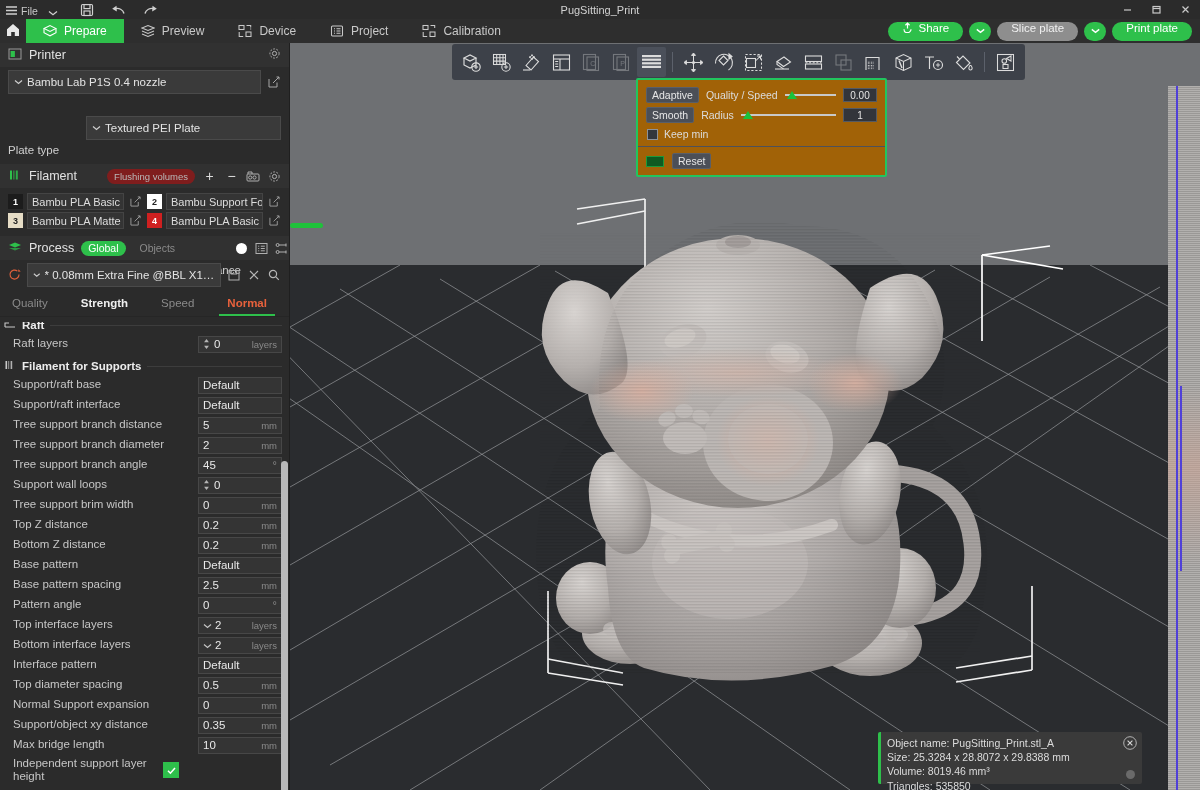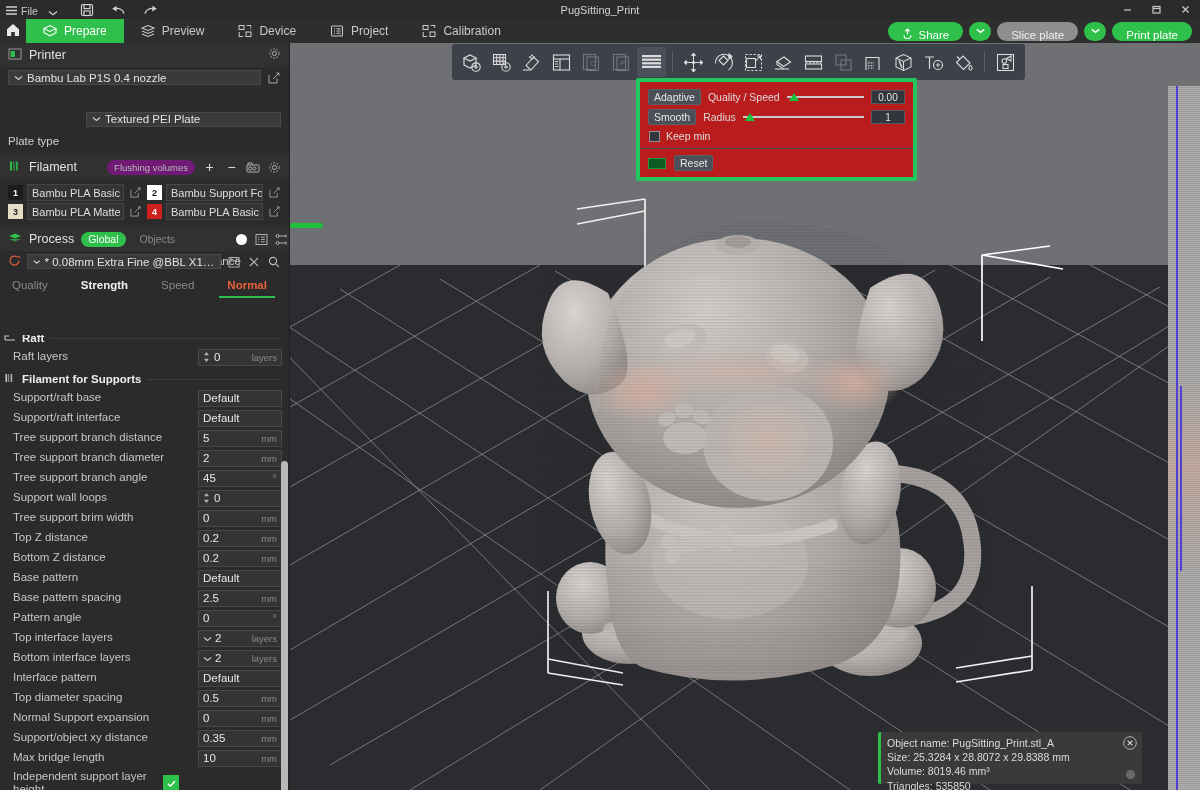--- a/index.html
+++ b/index.html
@@ -38,51 +38,51 @@
     color:#c9c9c9; font-size:12px; cursor:pointer; white-space:nowrap;
   }
   .ntab.active{ background:#2ec04b; color:#fff; }
   .ntab svg{ display:block; }
   .top-right{
     position:absolute; right:8px; top:2px; height:20px;
     display:flex; align-items:center; gap:6px;
   }
   .pill{
     height:19px; border-radius:10px; padding:0 14px;
-    display:flex; align-items:flex-end; gap:5px;
+    display:flex; align-items:flex-start; gap:5px;
     font-size:11.5px; color:#fff; background:#2ec04b; cursor:pointer;
   }
   .pill.grey{ background:#8e8e8e; color:#f0f0f0; }
   .caretbtn{
     width:22px; height:19px; border-radius:10px; background:#2ec04b;
     display:flex; align-items:center; justify-content:center; cursor:pointer;
   }
 
   
   .sidebar{
     position:absolute; top:43px; left:0; width:290px; height:747px;
     background:#2b2b2b; border-right:1px solid #1f1f1f; overflow:hidden;
   }
   .sec-head{
     height:24px; display:flex; align-items:center; gap:7px;
     padding:0 8px; color:#e2e2e2; font-size:12.5px; background:#313131;
   }
   .sec-head .sp{ flex:1; }
   .row{ display:flex; align-items:center; padding:3px 8px; gap:6px; }
   .combo{
-    flex:1; height:15px; background:#3a3a3a; border:1px solid #4a4a4a;
+    flex:1; height:24px; background:#3a3a3a; border:1px solid #4a4a4a;
     display:flex; align-items:center; gap:4px; padding:0 5px;
     font-size:11.5px; color:#e3e3e3; cursor:pointer; min-width:0;
   }
   .combo span.t{ overflow:hidden; text-overflow:ellipsis; white-space:nowrap; }
   .lbl{ color:#cfcfcf; font-size:11.5px;margin-top:44px; }
   .editicon{ width:14px; display:flex; align-items:center; justify-content:center; cursor:pointer; }
 
   .badge{
-    background:#701a75; color:#b9b9b9; font-size:9.5px;
+    background:#7f1d1d; color:#b9b9b9; font-size:9.5px;
     border-radius:8px; padding:2px 7px; cursor:pointer;
   }
   .pm{ width:15px; text-align:center; color:#ddd; font-size:14px; cursor:pointer; }
 
   .filrow{ display:flex; gap:5px; padding:1px 8px; }
   .filcell{ flex:1; display:flex; align-items:center; gap:4px; min-width:0; }
   .swatch{
     width:15px; height:15px; display:flex; align-items:center; justify-content:center;
     font-size:9px; font-weight:bold; flex:none;
   }
@@ -105,21 +105,21 @@
   .chip.off{ color:#8a8a8a;text-align:right; }
 
   .ptabs{ display:flex; gap:17px; padding:4px 0 0 4px; border-bottom:1px solid #262626; }
   .ptab{
     padding:3px 8px 5px; font-size:11.5px; color:#8a8a8a; cursor:pointer;
     border-bottom:2px solid transparent;
   }
   .ptab.strong{ color:#f0f0f0; font-weight:bold; }
   .ptab.sel{ color:#e8613c; font-weight:bold; border-bottom-color:#2ec04b; }
 
-  .plist{ position:absolute; top:292px; left:0; width:290px; bottom:0; overflow:hidden; }
+  .plist{ position:absolute; top:279px; left:0; width:290px; bottom:0; overflow:hidden; }
   .grp{
     display:flex; align-items:center; gap:6px; padding:5px 8px 2px 4px;
     font-size:11.5px; color:#ededed; font-weight:bold;
   }
   .grp .line{ flex:1; height:1px; background:#3d3d3d; }
   .prow{ display:flex; align-items:center; height:20px; padding:0 8px 0 13px; }
   .prow.tall{ height:30px; align-items:center; }
   .pname{ flex:1; font-size:11.5px; color:#c6c6c6; line-height:1.15; padding-right:6px; }
   .field{
     width:84px; height:17px; background:#343434; border:1px solid #474747;
@@ -153,22 +153,22 @@
     position:absolute; top:44px; left:452px; height:36px;
     background:#3d4149; border-radius:3px;
     display:flex; align-items:center; padding:0 5px; gap:1px;
   }
   .ficon{ width:29px; height:30px; display:flex; align-items:center; justify-content:center; cursor:pointer; }
   .ficon.dim{ opacity:.35; }
   .fsep{ width:1px; height:20px; background:#5c616b; margin:0 5px; }
 
   
   .popup{
-    position:absolute; top:78px; left:636px; width:281px;
-    background:#b91c1c; border:4px solid #22c55e; border-radius:2px;
+    position:absolute; top:78px; left:636px; width:251px;
+    background:#a16207; border:2px solid #22c55e; border-radius:2px;
     padding:7px 8px 6px;
   }
   .prow2{ display:flex; align-items:center; gap:7px; margin-bottom:4px; }
   .pbtn{
     background:#4b4f57; border:1px solid #5a5f68; color:#e6e6e6;
     font-size:10.5px; padding:1px 5px; border-radius:2px; cursor:pointer;
   }
   .plabel{ font-size:10.5px; color:#dcdcdc; white-space:nowrap; }
   .slider{ flex:1; height:14px; position:relative; cursor:pointer; min-width:40px; }
   .slider .bar{ position:absolute; top:6px; left:0; right:0; height:2px; background:#c9c9c9; }

